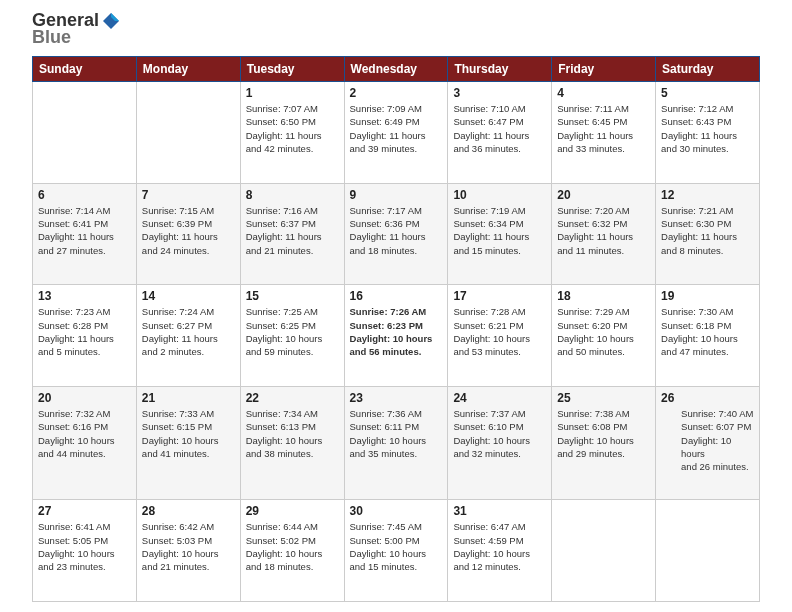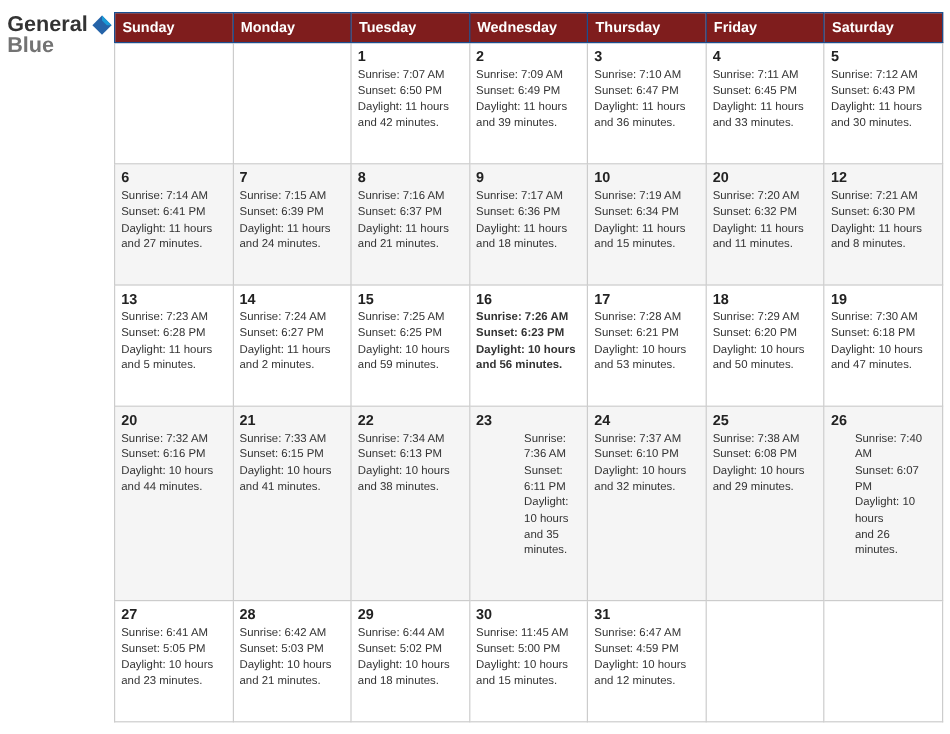--- a/index.html
+++ b/index.html
@@ -6,23 +6,23 @@
     body {
       font-family: Arial, sans-serif;
       background: #fff;
       width: 792px;
       height: 612px;
       overflow: hidden;
     }
     .page {
       width: 792px;
       height: 612px;
-      padding: 10px 6px;
+      padding: 10px 32px;
       display: flex;
-      flex-direction: row;
+      flex-direction: column;
     }
     .header {
       display: flex;
       justify-content: space-between;
       align-items: flex-start;
       margin-bottom: 8px;
     }
     .logo {
       display: flex;
       flex-direction: column;
@@ -294,21 +294,21 @@
           </td>
           <td>
             <span class="day-num">22</span>
             <div class="day-info" style="white-space: pre-line;">Sunrise: 7:34 AM
 Sunset: 6:13 PM
 Daylight: 10 hours
 and 38 minutes.</div>
           </td>
           <td>
             <span class="day-num">23</span>
-            <div class="day-info" style="white-space: pre-line; margin-left: 40px;">Sunrise: 7:36 AM
+            <div class="day-info" style="white-space: pre-line;">Sunrise: 7:36 AM
 Sunset: 6:11 PM
 Daylight: 10 hours
 and 35 minutes.</div>
           </td>
           <td>
             <span class="day-num">24</span>
             <div class="day-info" style="white-space: pre-line;">Sunrise: 7:37 AM
 Sunset: 6:10 PM
 Daylight: 10 hours
 and 32 minutes.</div>
@@ -345,21 +345,21 @@
           </td>
           <td>
             <span class="day-num">29</span>
             <div class="day-info" style="white-space: pre-line;">Sunrise: 6:44 AM
 Sunset: 5:02 PM
 Daylight: 10 hours
 and 18 minutes.</div>
           </td>
           <td>
             <span class="day-num">30</span>
-            <div class="day-info" style="white-space: pre-line;">Sunrise: 11:45 AM
+            <div class="day-info" style="white-space: pre-line;">Sunrise: 7:45 AM
 Sunset: 5:00 PM
 Daylight: 10 hours
 and 15 minutes.</div>
           </td>
           <td>
             <span class="day-num">31</span>
             <div class="day-info" style="white-space: pre-line;">Sunrise: 6:47 AM
 Sunset: 4:59 PM
 Daylight: 10 hours
 and 12 minutes.</div>

